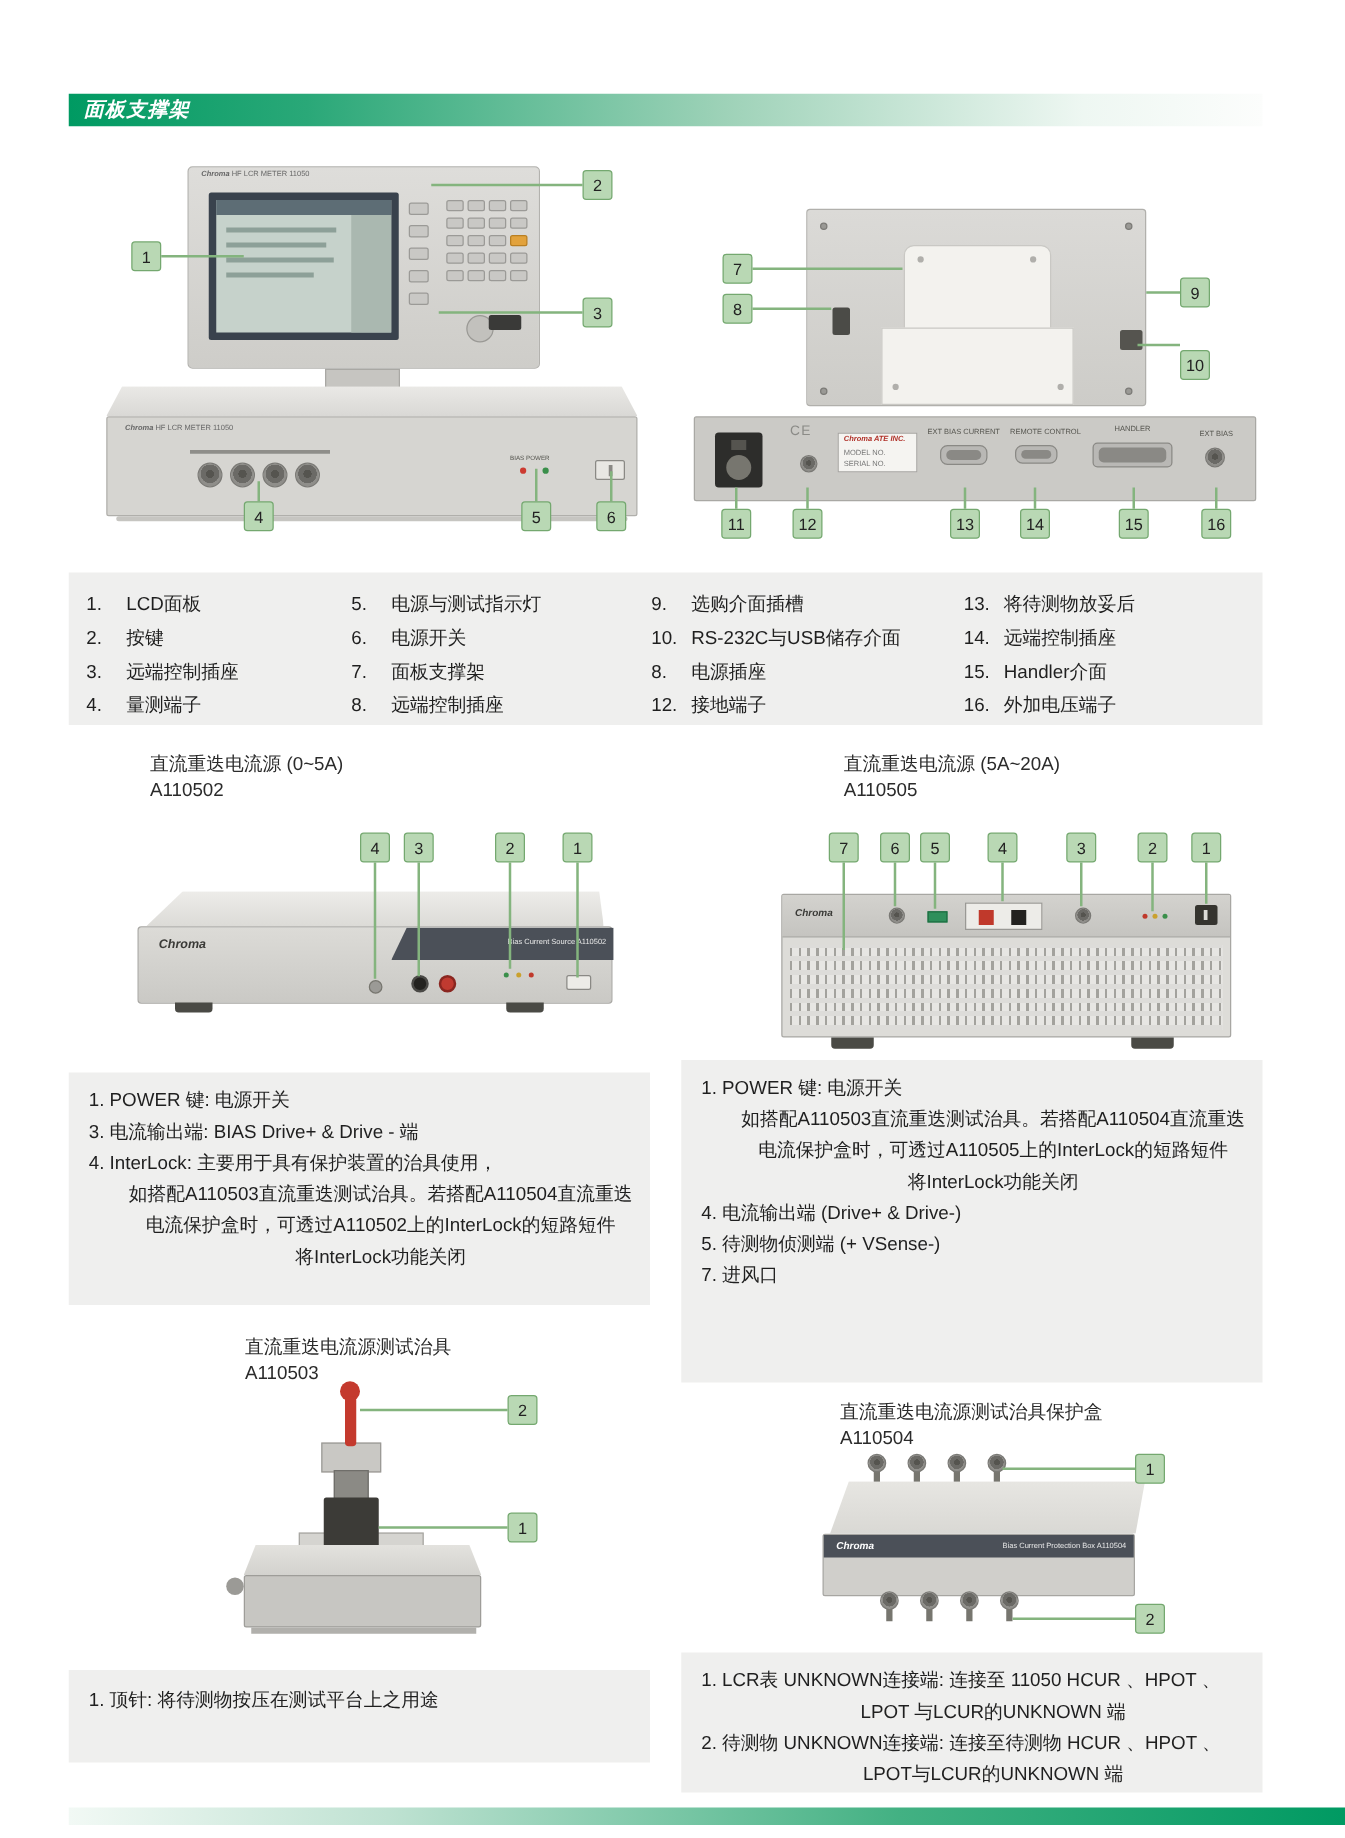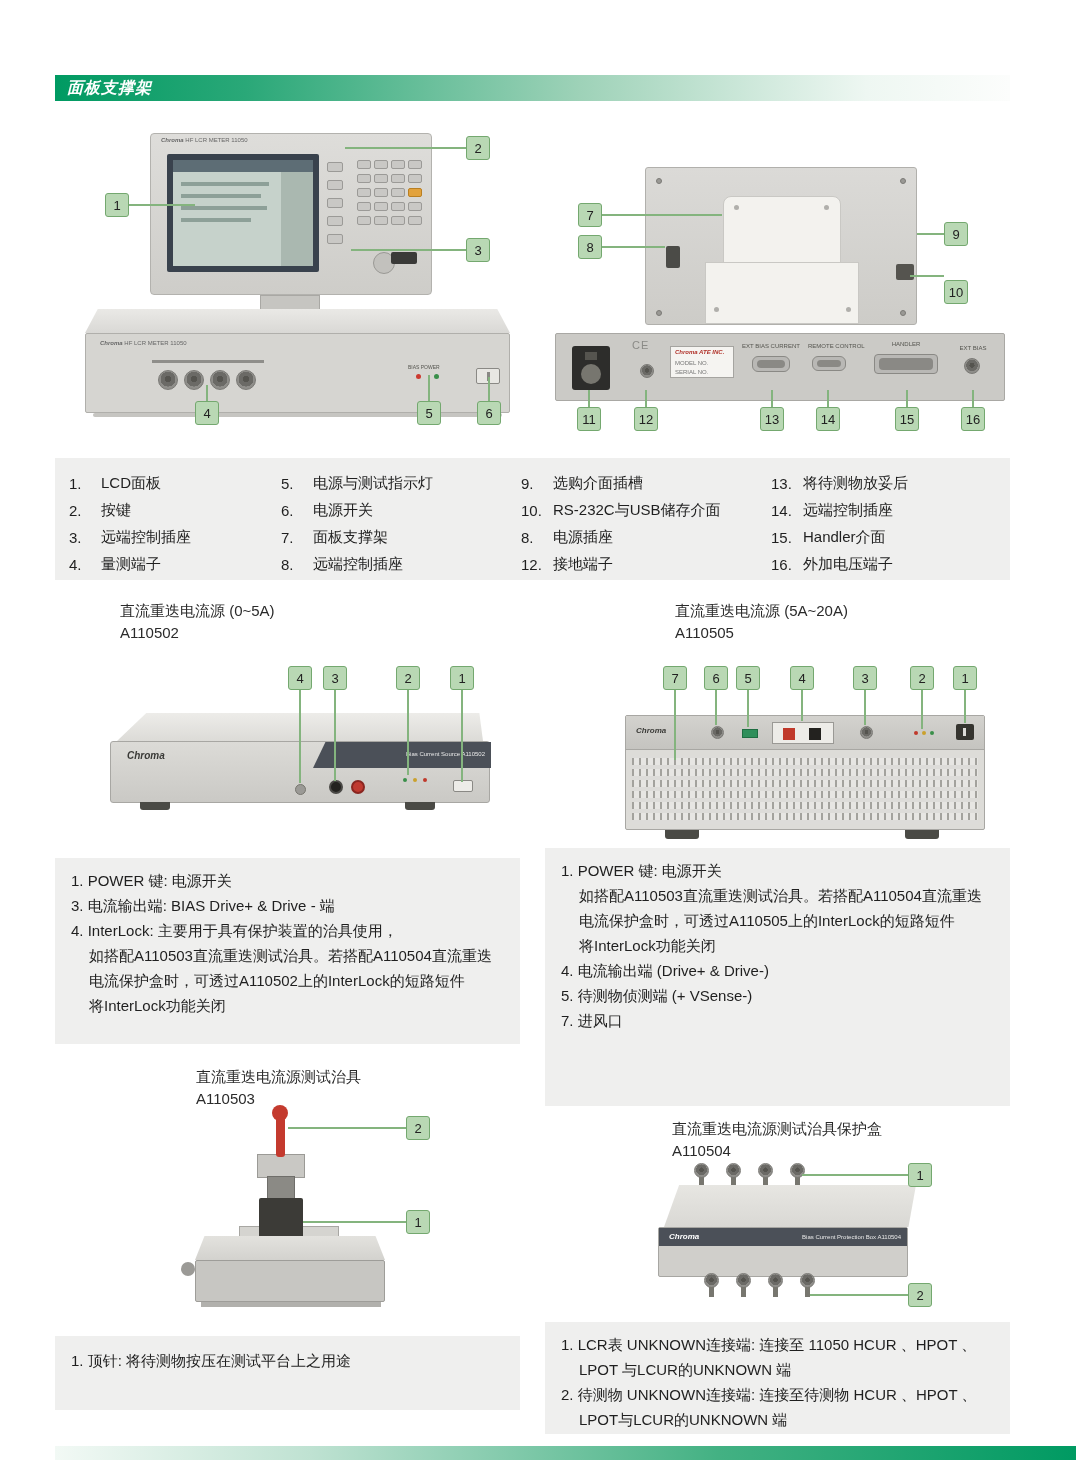--- a/index.html
+++ b/index.html
@@ -9,21 +9,21 @@
   .header-bar { position:absolute; left:55px; top:75px; width:955px; height:26px;
     background:linear-gradient(to right,#009a62 0%,#2aa878 20%,#9ed2b8 55%,#eef7f2 85%,#fcfdfc 100%); }
   .header-title { position:absolute; left:12px; top:3px; color:#fff; font-size:16px; font-weight:bold; font-style:italic; letter-spacing:1px; }
   .badge { position:absolute; width:24px; height:24px; background:#b9d8b4; border:1px solid #74a86f; border-radius:3px;
     display:flex; align-items:center; justify-content:center; font-size:13px; color:#222; }
   .cl { position:absolute; background:#84b47e; }
   .cl.h { height:2px; } .cl.v { width:2px; }
   .legend-box { position:absolute; background:#efefee; overflow:hidden; }
   .pad { padding:10px 0 0 16px; }
   .tline { font-size:15px; line-height:25px; color:#1f1f1f; white-space:nowrap; }
-  .tline.cont { padding-left:18px; }
+  .tline.cont { padding-left:18px;text-align:center; }
   .tline.lh30 { line-height:30px; }
   .lcol { position:absolute; top:12px; }
   .litem { display:flex; height:27px; align-items:center; font-size:15px; color:#1f1f1f; white-space:nowrap; }
   .lnum { flex:0 0 32px; }
   .fig-title { position:absolute; font-size:15px; color:#2b2b2b; white-space:nowrap; }
   .fig { position:absolute; }
   .key { position:absolute; background:#c9c8c5; border:1px solid #9b9a97; border-radius:2px; }
   .circ { position:absolute; border-radius:50%; }
   .bnc { position:absolute; border-radius:50%; border:1px solid #7a7975;
     background:radial-gradient(circle at 50% 45%, #55544f 0 24%, #6b6a66 25% 55%, #8f8e8a 56% 100%); }

